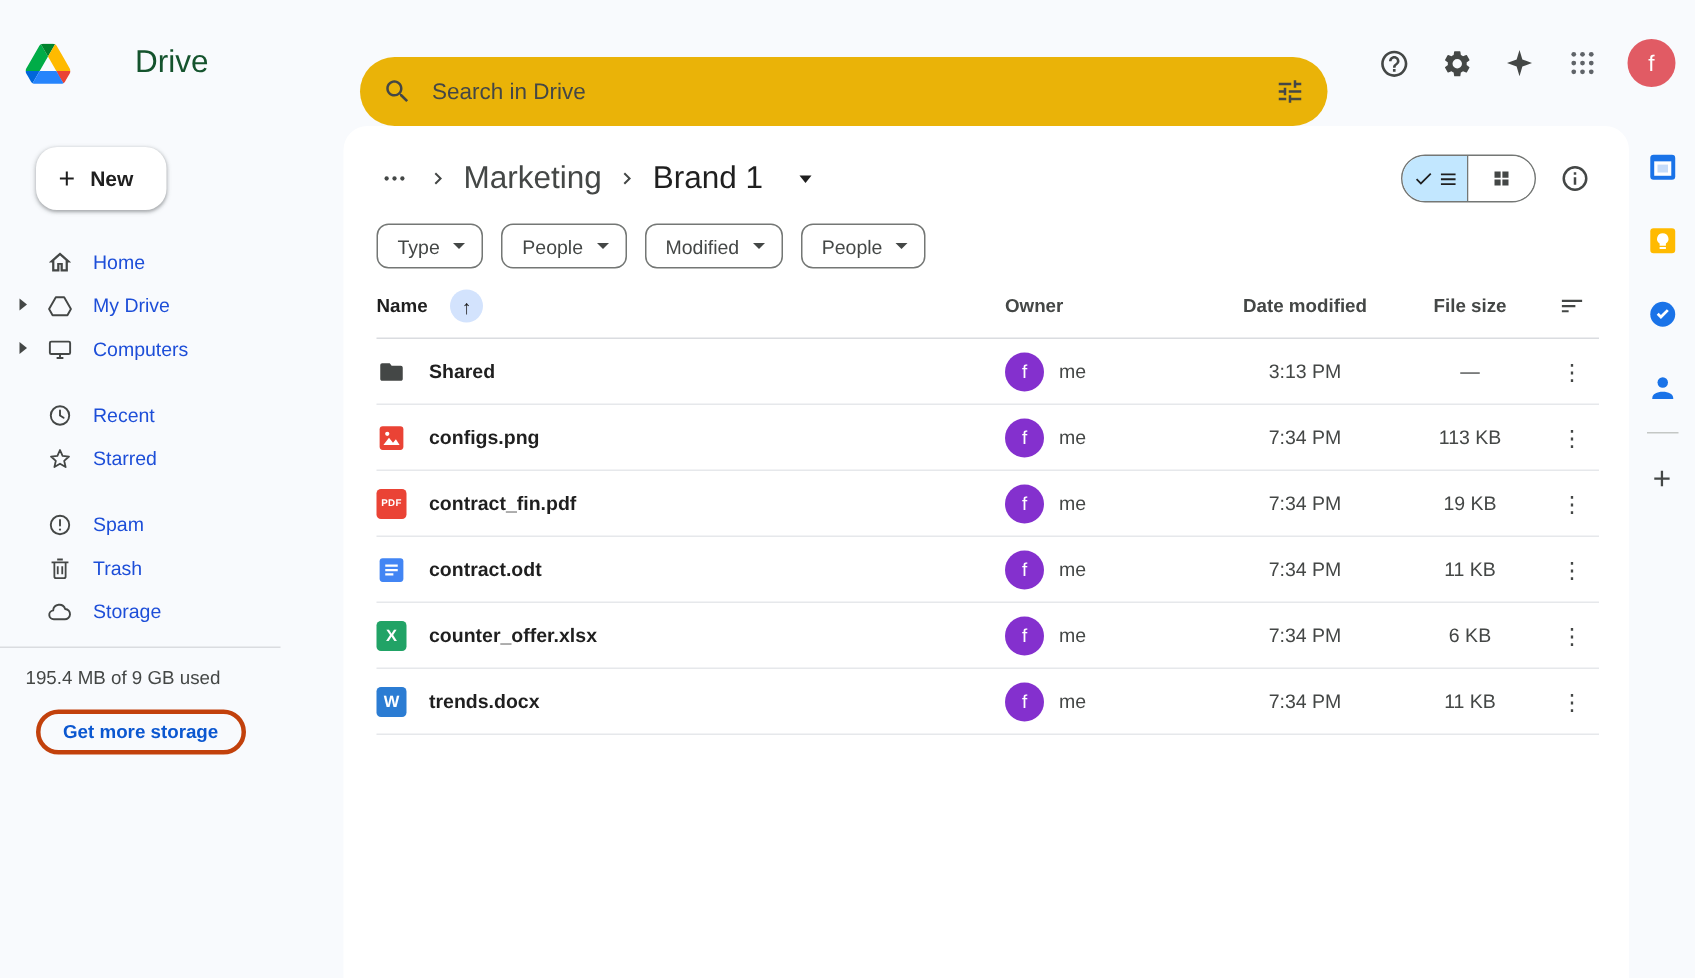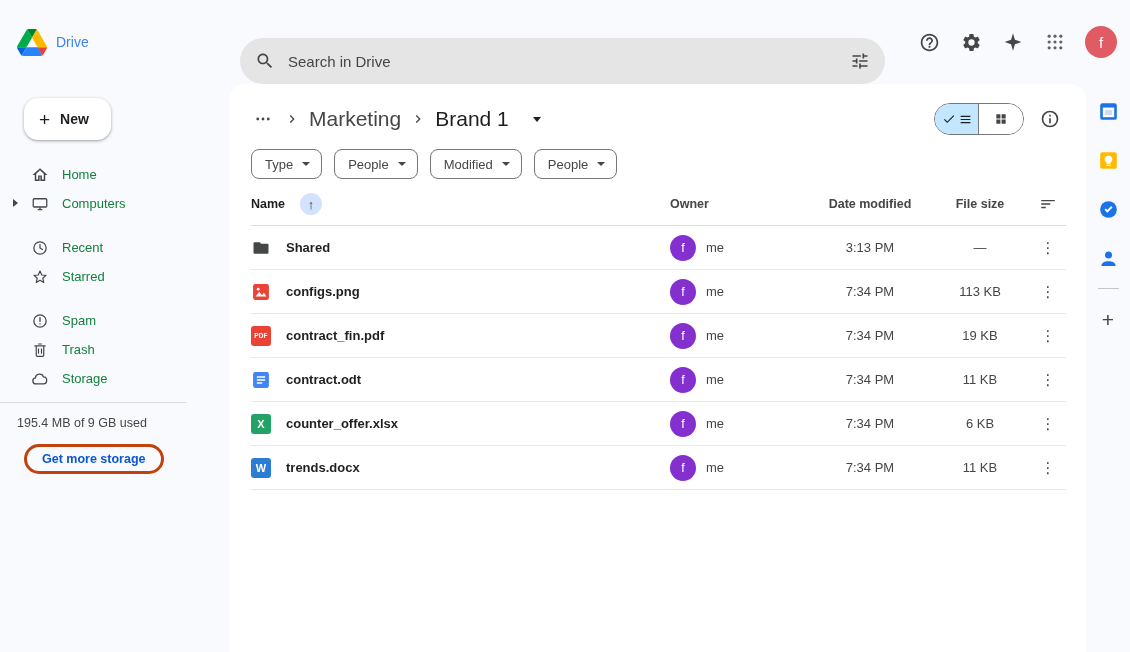--- a/index.html
+++ b/index.html
@@ -3,35 +3,35 @@
 <meta charset="utf-8">
 <style>
   * { margin:0; padding:0; box-sizing:border-box; }
   html,body { width:1130px; height:652px; }
   body { background:#f8fafd; font-family:"Liberation Sans","DejaVu Sans",sans-serif; color:#1f1f1f; overflow:hidden; font-size:13px; }
   .app { display:flex; flex-direction:column; height:100%; }
 
   
   .topbar { flex:0 0 52px; display:flex; align-items:center; }
   .brand { flex:0 0 229px; display:flex; align-items:center; gap:9px; padding-left:17px; cursor:pointer; }
-  .brand-name { font-size:14px; color:#3b82f6; }
-  .search-bar { width:645px; height:46px; margin-left:11px; background:#e5e5e5; border-radius:24px; display:flex; align-items:center; padding:0 5px; cursor:text;margin-top:38px; }
+  .brand-name { font-size:21px; color:#14532d;margin-left:34px; }
+  .search-bar { width:645px; height:46px; margin-left:11px; background:#eab308; border-radius:24px; display:flex; align-items:center; padding:0 5px; cursor:text;margin-top:38px; }
   .round-btn { width:40px; height:40px; border-radius:50%; display:flex; align-items:center; justify-content:center; border:none; background:transparent; cursor:pointer; flex:0 0 40px; }
   .search-text { flex:1; margin-left:3px; font-size:15px; color:#444746; }
   .topbar-right { margin-left:auto; display:flex; align-items:center; gap:2px; padding-right:13px; }
   .avatar { width:32px; height:32px; margin-left:8px; border-radius:50%; background:#e15b64; color:#fff; font-size:15px; display:flex; align-items:center; justify-content:center; cursor:pointer; }
 
   .content { flex:1; display:flex; min-height:0; }
 
   
   .sidebar { flex:0 0 229px; padding-top:14px; }
   .new-btn { margin-left:24px; height:42px; display:inline-flex; align-items:center; gap:10px; padding:0 22px 0 15px; background:#fff; border:none; border-radius:14px; font-size:14px; font-weight:bold; color:#1f1f1f; box-shadow:0 1px 2px rgba(60,64,67,.3), 0 1px 3px 1px rgba(60,64,67,.15); cursor:pointer; font-family:inherit; }
   .new-plus { font-size:19px; font-weight:normal; line-height:1; }
   .nav { margin-top:20px; display:flex; flex-direction:column; }
-  .nav-item { position:relative; height:29px; display:flex; align-items:center; gap:13px; padding-left:31px; font-size:13px; color:#15803d; border-radius:0 16px 16px 0; cursor:pointer; }
+  .nav-item { position:relative; height:29px; display:flex; align-items:center; gap:13px; padding-left:31px; font-size:13px; color:#1d4ed8; border-radius:0 16px 16px 0; cursor:pointer; }
   .nav-item .nicon { width:18px; height:18px; display:flex; flex:0 0 18px; }
   .expander { position:absolute; left:13px; top:10px; width:0; height:0; border-top:4px solid transparent; border-bottom:4px solid transparent; border-left:5px solid #444746; }
   .nav-gap { height:15px; }
   .side-divider { border:none; border-top:1px solid #dadce0; margin:9px 42px 0 0; }
   .storage-text { margin:13px 0 0 17px; font-size:12.5px; color:#444746; }
   .more-storage-btn { margin:14px 0 0 24px; height:30px; padding:0 15px; border:3px solid #c2410c; border-radius:16px; background:transparent; color:#0b57d0; font-size:12.5px; font-weight:bold; cursor:pointer; font-family:inherit; }
 
   
   .main { flex:0 0 857px; width:857px; background:#fff; border-radius:16px 16px 0 0; display:flex; flex-direction:column; overflow:hidden; }
   .crumb-row { display:flex; align-items:center; padding:14px 16px 0 14px; height:56px; }
@@ -153,20 +153,29 @@
       </button>
 
       <div class="nav">
         <div class="nav-item">
           <span class="nicon">
             <svg viewBox="0 0 24 24" width="18" height="18">
                 <path fill="#444746" d="M12 5.69l5 4.5V18h-2.5v-5.5h-5V18H7v-7.81l5-4.5M12 3 2 12h3v8h6.5v-6h1v6H19v-8h3L12 3z"></path>
               </svg>
           </span>
           <span>Home</span>
+        </div>
+        <div class="nav-item">
+          <span class="expander"></span>
+          <span class="nicon">
+            <svg viewBox="0 0 24 24" width="18" height="18" fill="none" stroke="#444746" stroke-width="1.7" stroke-linejoin="round">
+                <path d="M8.3 4.2h7.4l6 10.5-3.1 5.5H5.4l-3.1-5.5z"></path>
+              </svg>
+          </span>
+          <span>My Drive</span>
         </div>
         <div class="nav-item">
           <span class="expander"></span>
           <span class="nicon">
             <svg viewBox="0 0 24 24" width="18" height="18" fill="none" stroke="#444746" stroke-width="1.7">
                 <rect x="3" y="5" width="18" height="11" rx="1.2"></rect>
                 <path d="M9 19.5h6M12 16.5v3"></path>
               </svg>
           </span>
           <span>Computers</span>

